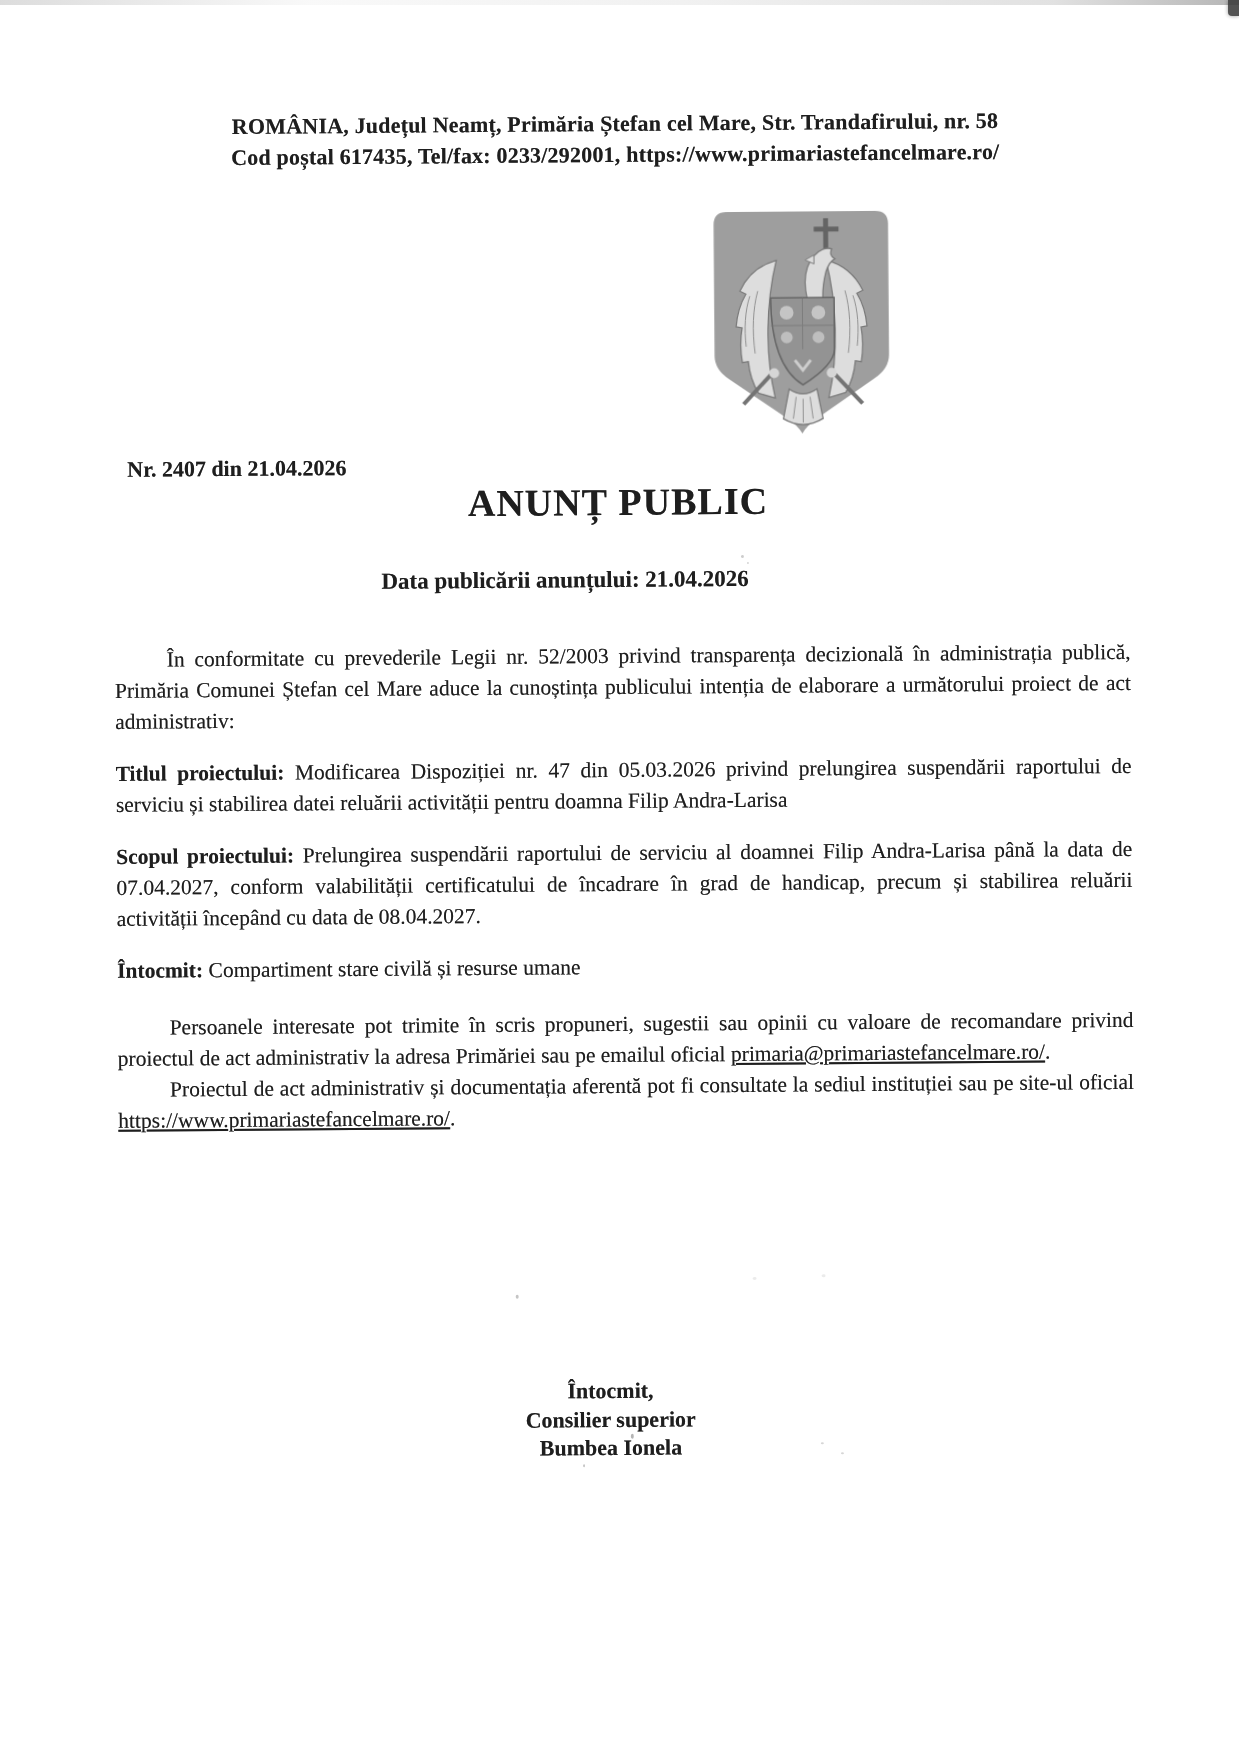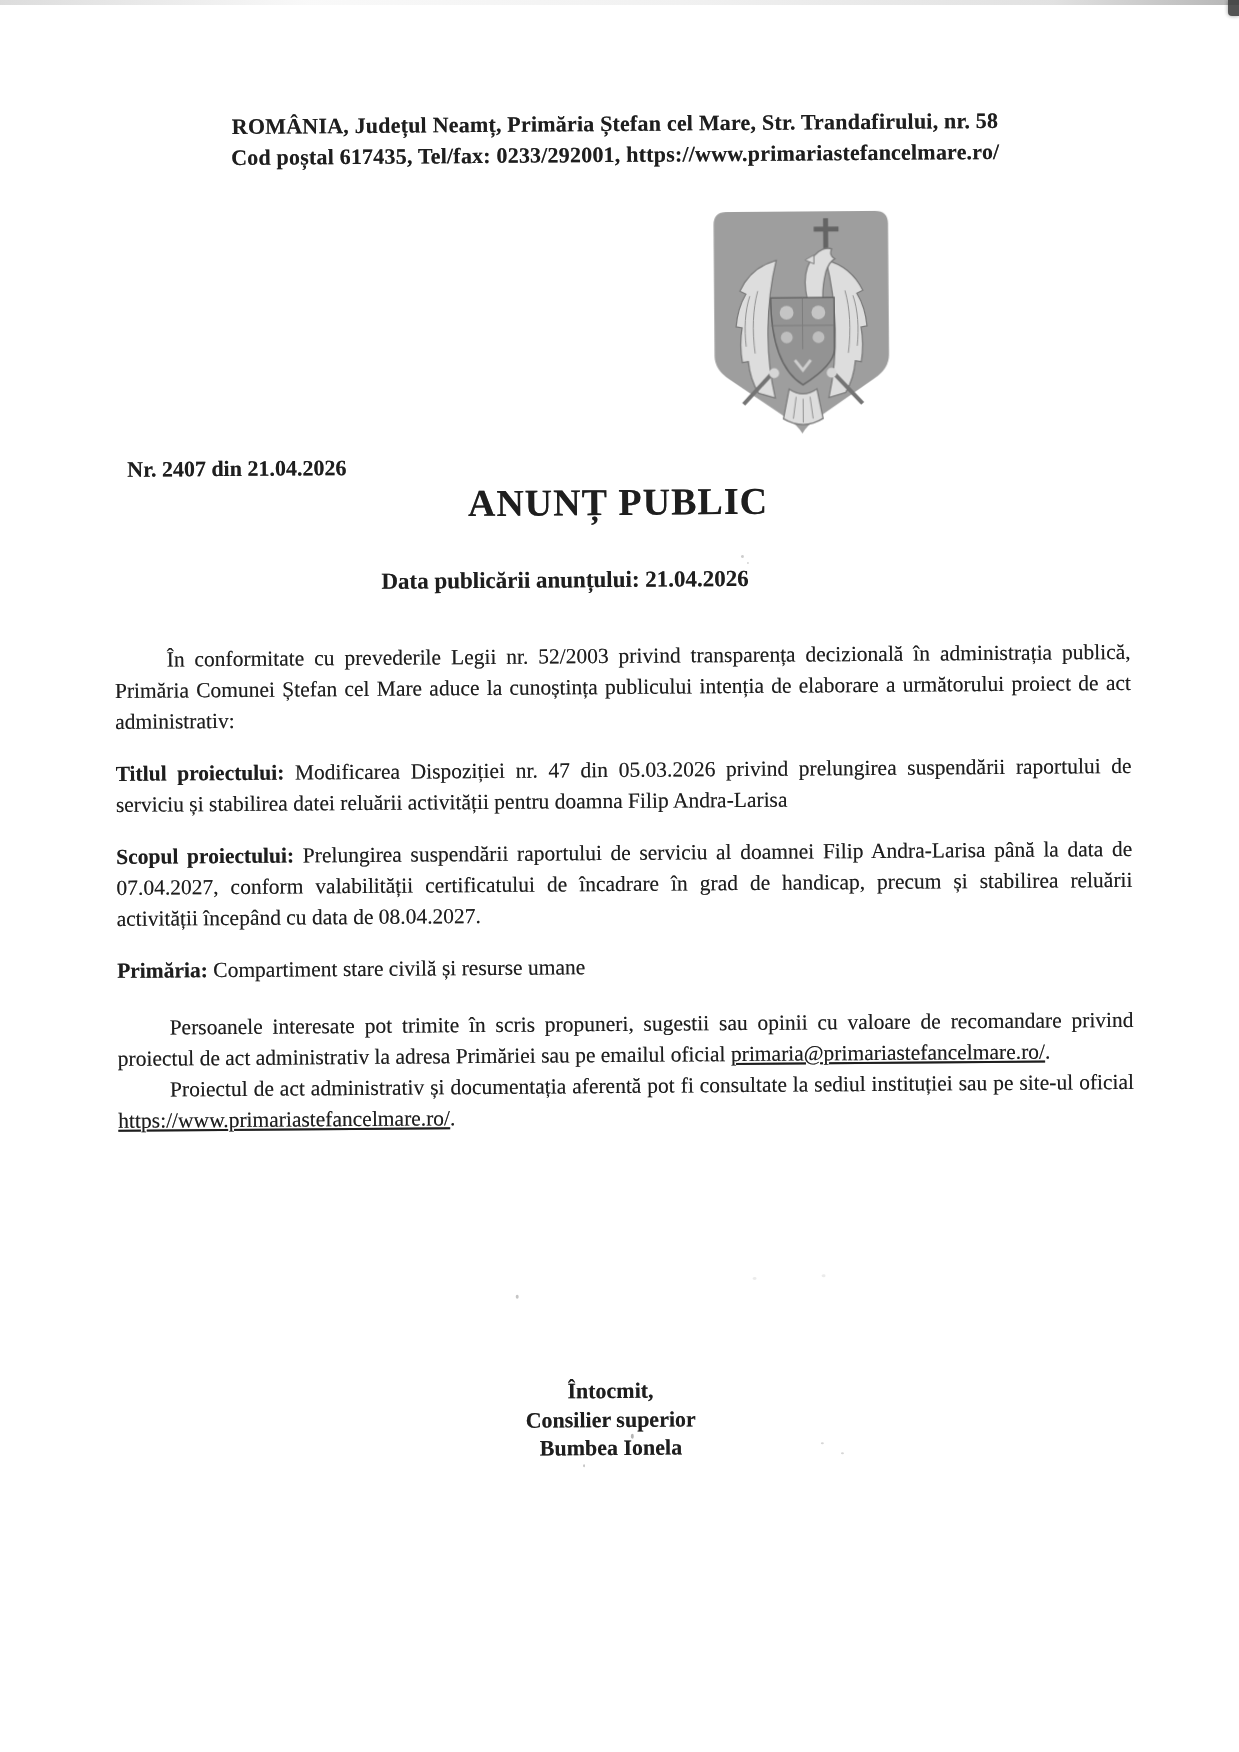--- a/index.html
+++ b/index.html
@@ -129,21 +129,21 @@
 
     <div class="pubdate">Data publicării anunțului: 21.04.2026</div>
 
     <main class="docbody">
       <p class="indent"><span>În conformitate cu prevederile Legii nr. 52/2003 privind transparența decizională în administrația publică, Primăria Comunei Ștefan cel Mare aduce la cunoștința publicului intenția de elaborare a următorului proiect de act administrativ:</span></p>
 
       <p><b>Titlul proiectului:</b> <span>Modificarea Dispoziției nr. 47 din 05.03.2026 privind prelungirea suspendării raportului de serviciu și stabilirea datei reluării activității pentru doamna Filip Andra-Larisa</span></p>
 
       <p><b>Scopul proiectului:</b> <span>Prelungirea suspendării raportului de serviciu al doamnei Filip Andra-Larisa până la data de 07.04.2027, conform valabilității certificatului de încadrare în grad de handicap, precum și stabilirea reluării activității începând cu data de 08.04.2027.</span></p>
 
-      <p class="gaplg"><b>Primăria:</b> <span>Compartiment stare civilă și resurse umane</span></p>
+      <p class="gaplg"><b>Întocmit:</b> <span>Compartiment stare civilă și resurse umane</span></p>
 
       <p class="indent nogap"><span>Persoanele interesate pot trimite în scris propuneri, sugestii sau opinii cu valoare de recomandare privind proiectul de act administrativ la adresa Primăriei sau pe emailul oficial</span> <span class="lnk">primaria@primariastefancelmare.ro/</span><span>.</span></p>
 
       <p class="indent nogap"><span>Proiectul de act administrativ și documentația aferentă pot fi consultate la sediul instituției sau pe site-ul oficial</span> <span class="lnk">https://www.primariastefancelmare.ro/</span><span>.</span></p>
     </main>
 
     <div class="signature">
       <div>Întocmit,</div>
       <div>Consilier superior</div>
       <div>Bumbea Ionela</div>

